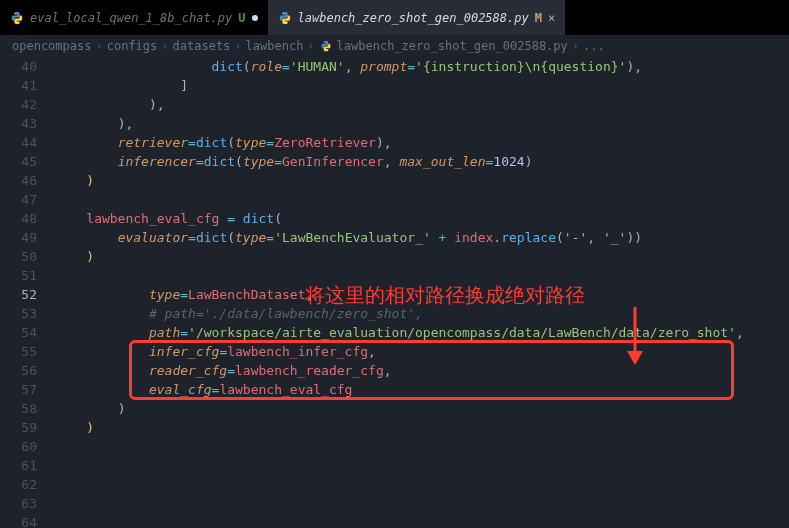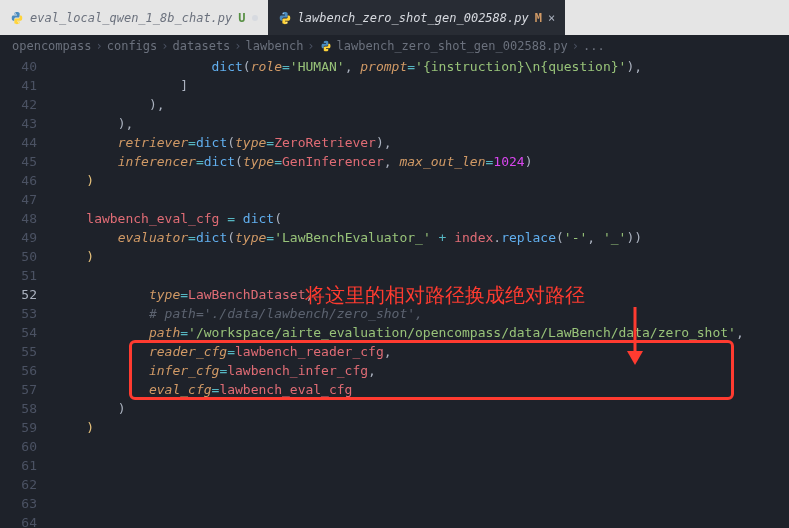--- a/index.html
+++ b/index.html
@@ -7,21 +7,21 @@
   background: #1e222a;
   font-family: 'Consolas', 'Monaco', monospace;
   font-size: 13px;
   color: #abb2bf;
   width: 789px;
   height: 528px;
   overflow: hidden;
 }
 .tabs {
   display: flex;
-  background: #e5e5e5;
+  background: #000000;
   height: 35px;
   align-items: center;
 }
 .tab {
   display: flex;
   align-items: center;
   padding: 0 10px;
   height: 100%;
   gap: 6px;
   color: #6b717d;
@@ -64,21 +64,21 @@
 .gutter .ln.current { color: #abb2bf; }
 .code {
   flex: 1;
   position: relative;
 }
 .line { height: 19px; line-height: 19px; white-space: pre; }
 .line.hl { background: #2c313a; }
 .fn { color: #61afef; }
 .id { color: #e06c75; }
 .str { color: #98c379; }
-.num { color: #d946ef; text-align: right; }
+.num { color: #c4b5fd; text-align: right; }
 .prop { color: #d19a66; font-style: italic; }
 .pun { color: #abb2bf; }
 .op { color: #56b6c2; }
 .cmt { color: #5c6370; font-style: italic; }
 .yel { color: #e5c07b; }
 .annotation {
   position: absolute;
   color: #ff3b30;
   font-size: 20px;
   font-family: 'Microsoft YaHei', sans-serif;
@@ -184,22 +184,22 @@
 <div class="line">        <span class="prop">inferencer</span><span class="op">=</span><span class="fn">dict</span><span class="pun">(</span><span class="prop">type</span><span class="op">=</span><span class="id">GenInferencer</span><span class="pun">, </span><span class="prop">max_out_len</span><span class="op">=</span><span class="num">1024</span><span class="pun">)</span></div>
 <div class="line">    <span class="yel">)</span></div>
 <div class="line"> </div>
 <div class="line">    <span class="id">lawbench_eval_cfg</span> <span class="op">=</span> <span class="fn">dict</span><span class="pun">(</span></div>
 <div class="line">        <span class="prop">evaluator</span><span class="op">=</span><span class="fn">dict</span><span class="pun">(</span><span class="prop">type</span><span class="op">=</span><span class="str">'LawBenchEvaluator_'</span> <span class="op">+</span> <span class="id">index</span><span class="pun">.</span><span class="fn">replace</span><span class="pun">(</span><span class="str">'-'</span><span class="pun">, </span><span class="str">'_'</span><span class="pun">))</span></div>
 <div class="line">    <span class="yel">)</span></div>
 <div class="line"> </div>
 <div class="line">            <span class="prop">type</span><span class="op">=</span><span class="id">LawBenchDataset</span><span class="pun">,</span></div>
 <div class="line">            <span class="cmt"># path='./data/lawbench/zero_shot',</span></div>
 <div class="line">            <span class="prop">path</span><span class="op">=</span><span class="str">'/workspace/airte_evaluation/opencompass/data/LawBench/data/zero_shot'</span><span class="pun">,</span></div>
+<div class="line">            <span class="prop">infer_cfg</span><span class="op">=</span><span class="id">lawbench_infer_cfg</span><span class="pun">,</span></div>
 <div class="line">            <span class="prop">reader_cfg</span><span class="op">=</span><span class="id">lawbench_reader_cfg</span><span class="pun">,</span></div>
-<div class="line">            <span class="prop">infer_cfg</span><span class="op">=</span><span class="id">lawbench_infer_cfg</span><span class="pun">,</span></div>
 <div class="line">            <span class="prop">eval_cfg</span><span class="op">=</span><span class="id">lawbench_eval_cfg</span></div>
 <div class="line">        <span class="pun">)</span></div>
 <div class="line">    <span class="yel">)</span></div>
 <div class="line"> </div>
 
     <div class="annotation" style="left:250px; top:225px;">将这里的相对路径换成绝对路径</div>
     <svg class="arrow" style="left:560px; top:250px;" width="40" height="60">
         <line x1="20" y1="0" x2="20" y2="48" stroke="#ff3b30" stroke-width="3"></line>
         <polygon points="20,58 12,44 28,44" fill="#ff3b30"></polygon>
       </svg>

